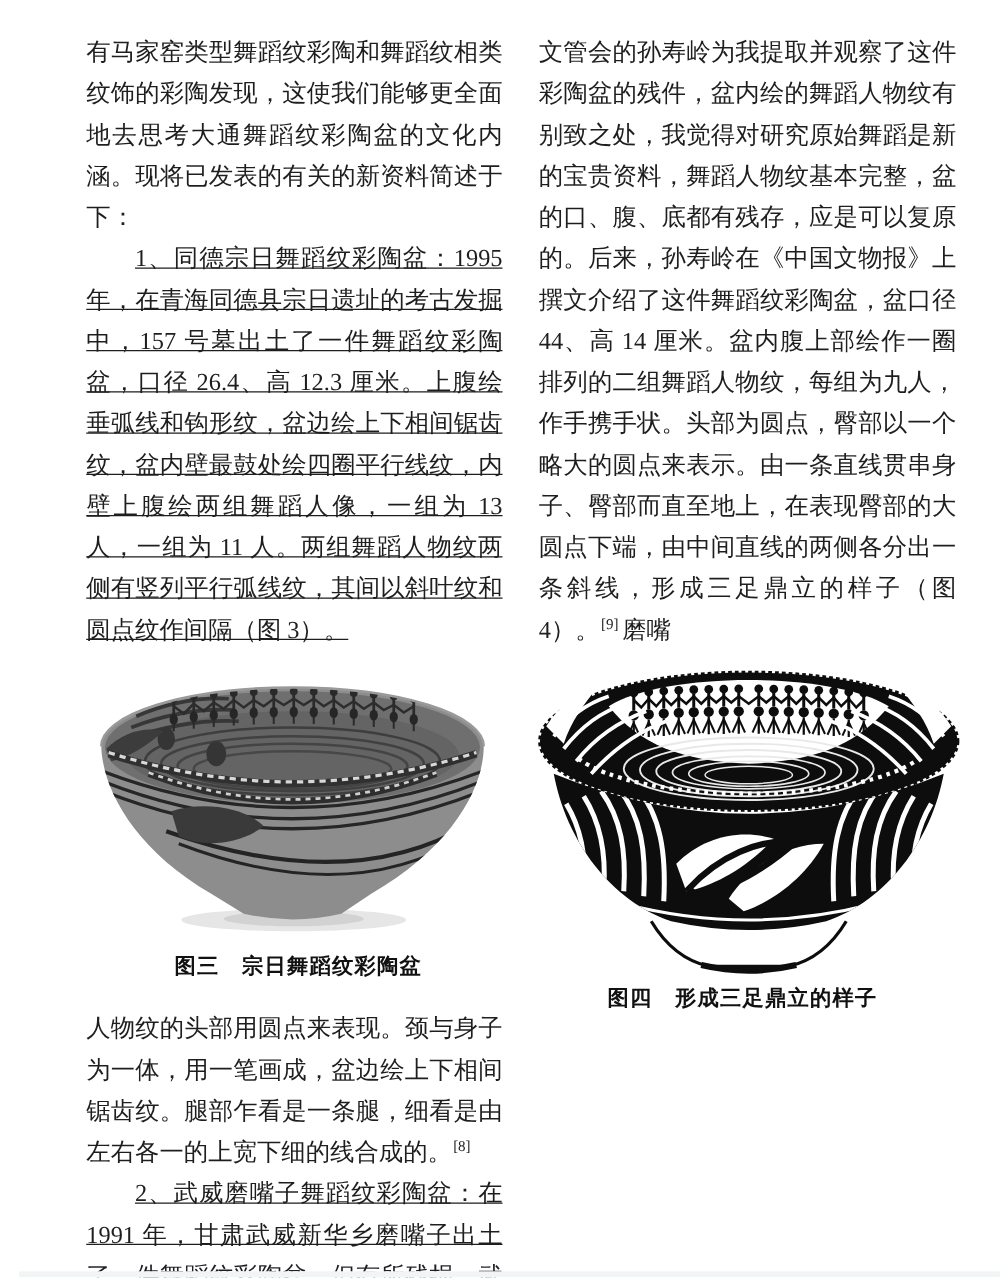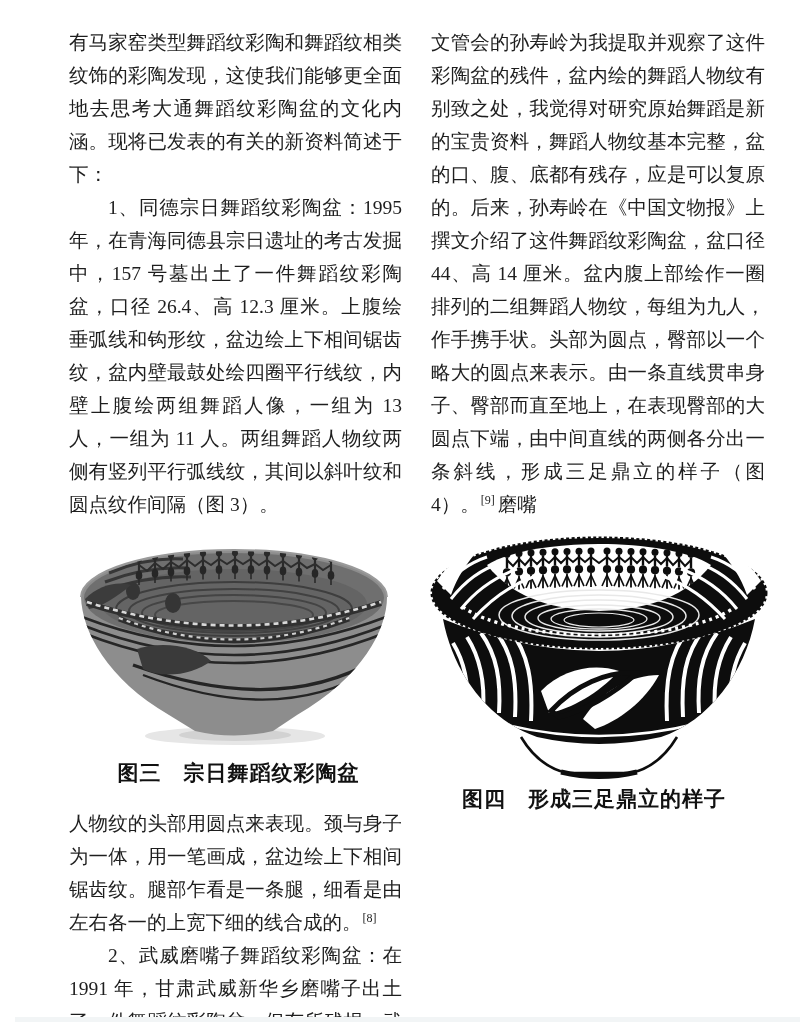--- a/index.html
+++ b/index.html
@@ -14,28 +14,28 @@
     position:absolute; left:0; bottom:0; width:800px; height:5px;
     background:#f2f5f6;
   }
   .col { position:absolute; top:26px; }
   .col-left  { left:54px;  width:333px; }
   .col-right { left:416px; width:334px; }
   p.body-text {
     font-size:19.5px; line-height:33px; text-align:justify;
     text-justify:inter-ideograph; color:#1e1e1e;
   }
-  p.indent { text-indent:2em; }
+  p.indent { text-indent:2em;text-decoration:underline; }
   sup.ref { font-size:12px; line-height:0; margin:0 3px 0 1px; }
   .figure { text-align:center; }
   .fig3-wrap { margin:16px 0 0 6px; }
   .fig4-wrap { margin:2px 0 0 -8px; }
   .caption {
     display:block; text-align:center; font-weight:bold;
-    font-size:21px; line-height:24px; letter-spacing:1px; color:#111;
+    font-size:17px; line-height:24px; letter-spacing:1px; color:#111;
   }
   .cap3 { margin-top:12px; }
   .cap4 { margin-top:6px; }
   .after-fig3 { margin-top:22px; }
   .after-fig4 { margin-top:26px; }
   svg { display:block; }
 </style>
 </head>
 <body>
 

